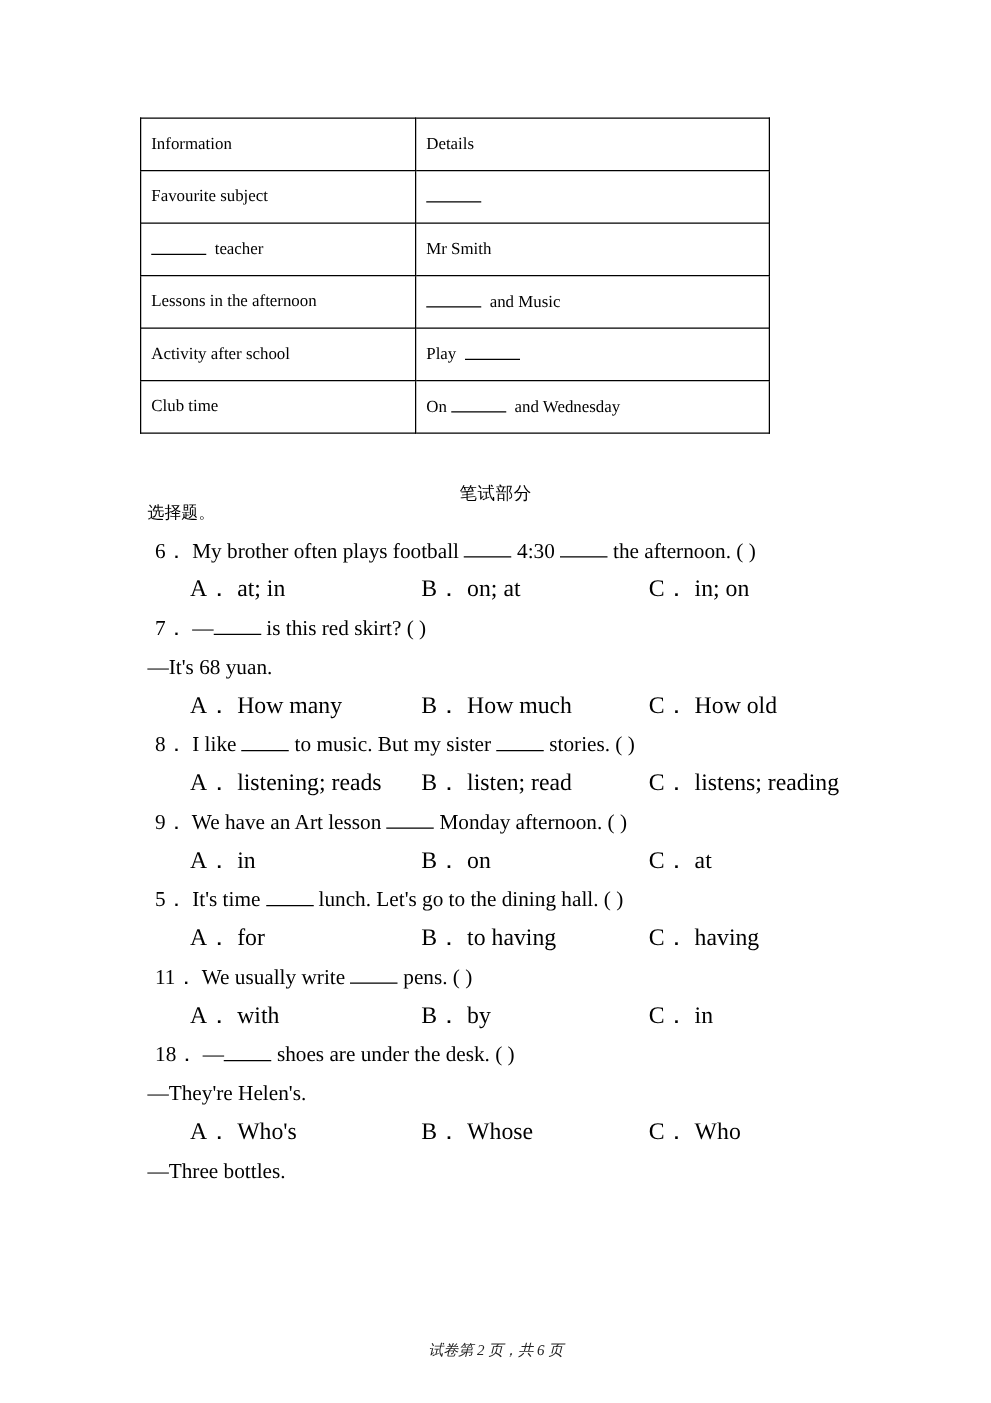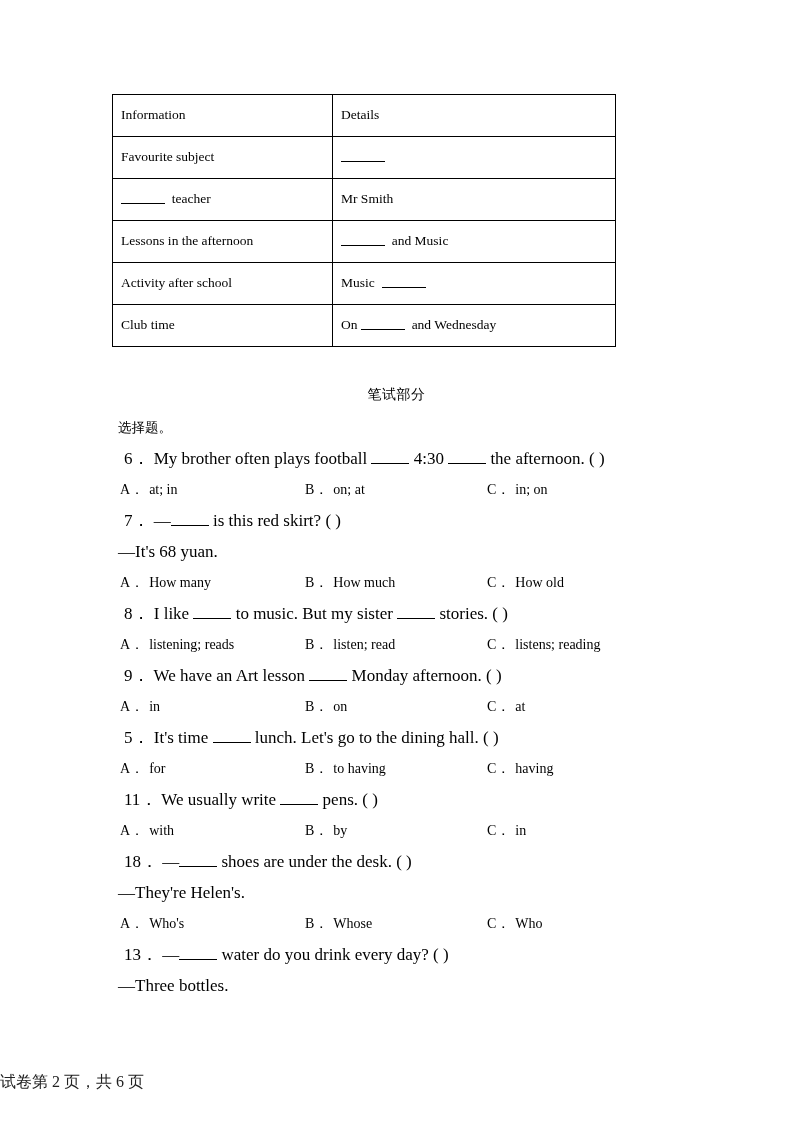--- a/index.html
+++ b/index.html
@@ -62,61 +62,64 @@
     text-align: center;
     font-size: 14px;
     font-family: Liberation Mono, monospace;
     letter-spacing: 0.5px;
   }
 
   
   .content {
     position: absolute;
     left: 118px;
-    top: 412px;
+    top: 394px;
     width: 580px;
   }
 
   .line {
     font-size: 17px;
     line-height: 31px;
     white-space: nowrap;
     font-family: "Liberation Serif", "DejaVu Serif", serif;
   }
   .line.cn {
     font-size: 13.5px;
   }
   .qline { padding-left: 6px; }
   .ansline { padding-left: 0px; }
 
   .opts {
     position: relative;
-    font-size: 14px;
+    font-size: 19px;
     line-height: 31px;
     height: 31px;
     white-space: nowrap;
+    margin-left: 32px;
   }
   .opt {
     position: absolute;
     top: 0;
   }
   .opt-a { left: 2px; }
   .opt-b { left: 187px; }
   .opt-c { left: 369px; }
   .opt .lab { margin-right: 5px; }
 
   
   .footer {
     position: absolute;
     top: 1072px;
     left: 0;
     width: 793px;
-    font-size: 16px;
+    text-align: center;
+    font-size: 12px;
     color: #222;
     font-family: "Liberation Serif", "DejaVu Serif", serif;
+    font-style: italic;
   }
 </style>
 </head>
 <body>
 
 <div class="page">
 
   <table class="info-table">
     <tbody>
       <tr>
@@ -134,21 +137,21 @@
         <td class="col-details"><span>Mr Smith</span></td>
       </tr>
 
       <tr>
         <td class="col-info"><span>Lessons in the afternoon</span></td>
         <td class="col-details"><span class="blank b-md"></span>&nbsp;&nbsp;<span>and Music</span></td>
       </tr>
 
       <tr>
         <td class="col-info"><span>Activity after school</span></td>
-        <td class="col-details"><span>Music</span>&nbsp;&nbsp;<span class="blank b-md"></span></td>
+        <td class="col-details"><span>Play</span>&nbsp;&nbsp;<span class="blank b-md"></span></td>
       </tr>
 
       <tr>
         <td class="col-info"><span>Club time</span></td>
         <td class="col-details"><span>On</span>&nbsp;<span class="blank b-md"></span>&nbsp;&nbsp;<span>and Wednesday</span></td>
       </tr>
     </tbody>
   </table>
 
   <div class="section-title">笔试部分</div>
@@ -238,24 +241,19 @@
       <span>—</span><span class="blank b-sm"></span>
       <span>shoes are under the desk. (    )</span>
     </div>
     <div class="line ansline">—They're Helen's.</div>
     <div class="opts">
       <span class="opt opt-a"><span class="lab">A．</span><span>Who's</span></span>
       <span class="opt opt-b"><span class="lab">B．</span><span>Whose</span></span>
       <span class="opt opt-c"><span class="lab">C．</span><span>Who</span></span>
     </div>
 
-    <div class="line qline">
-      <span>13．</span>
-      <span>—</span><span class="blank b-sm"></span>
-      <span>water do you drink every day? (    )</span>
-    </div>
     <div class="line ansline">—Three bottles.</div>
 
   </div>
 
   <div class="footer">试卷第 2 页，共 6 页</div>
 
 </div>
 
 </body></html>

